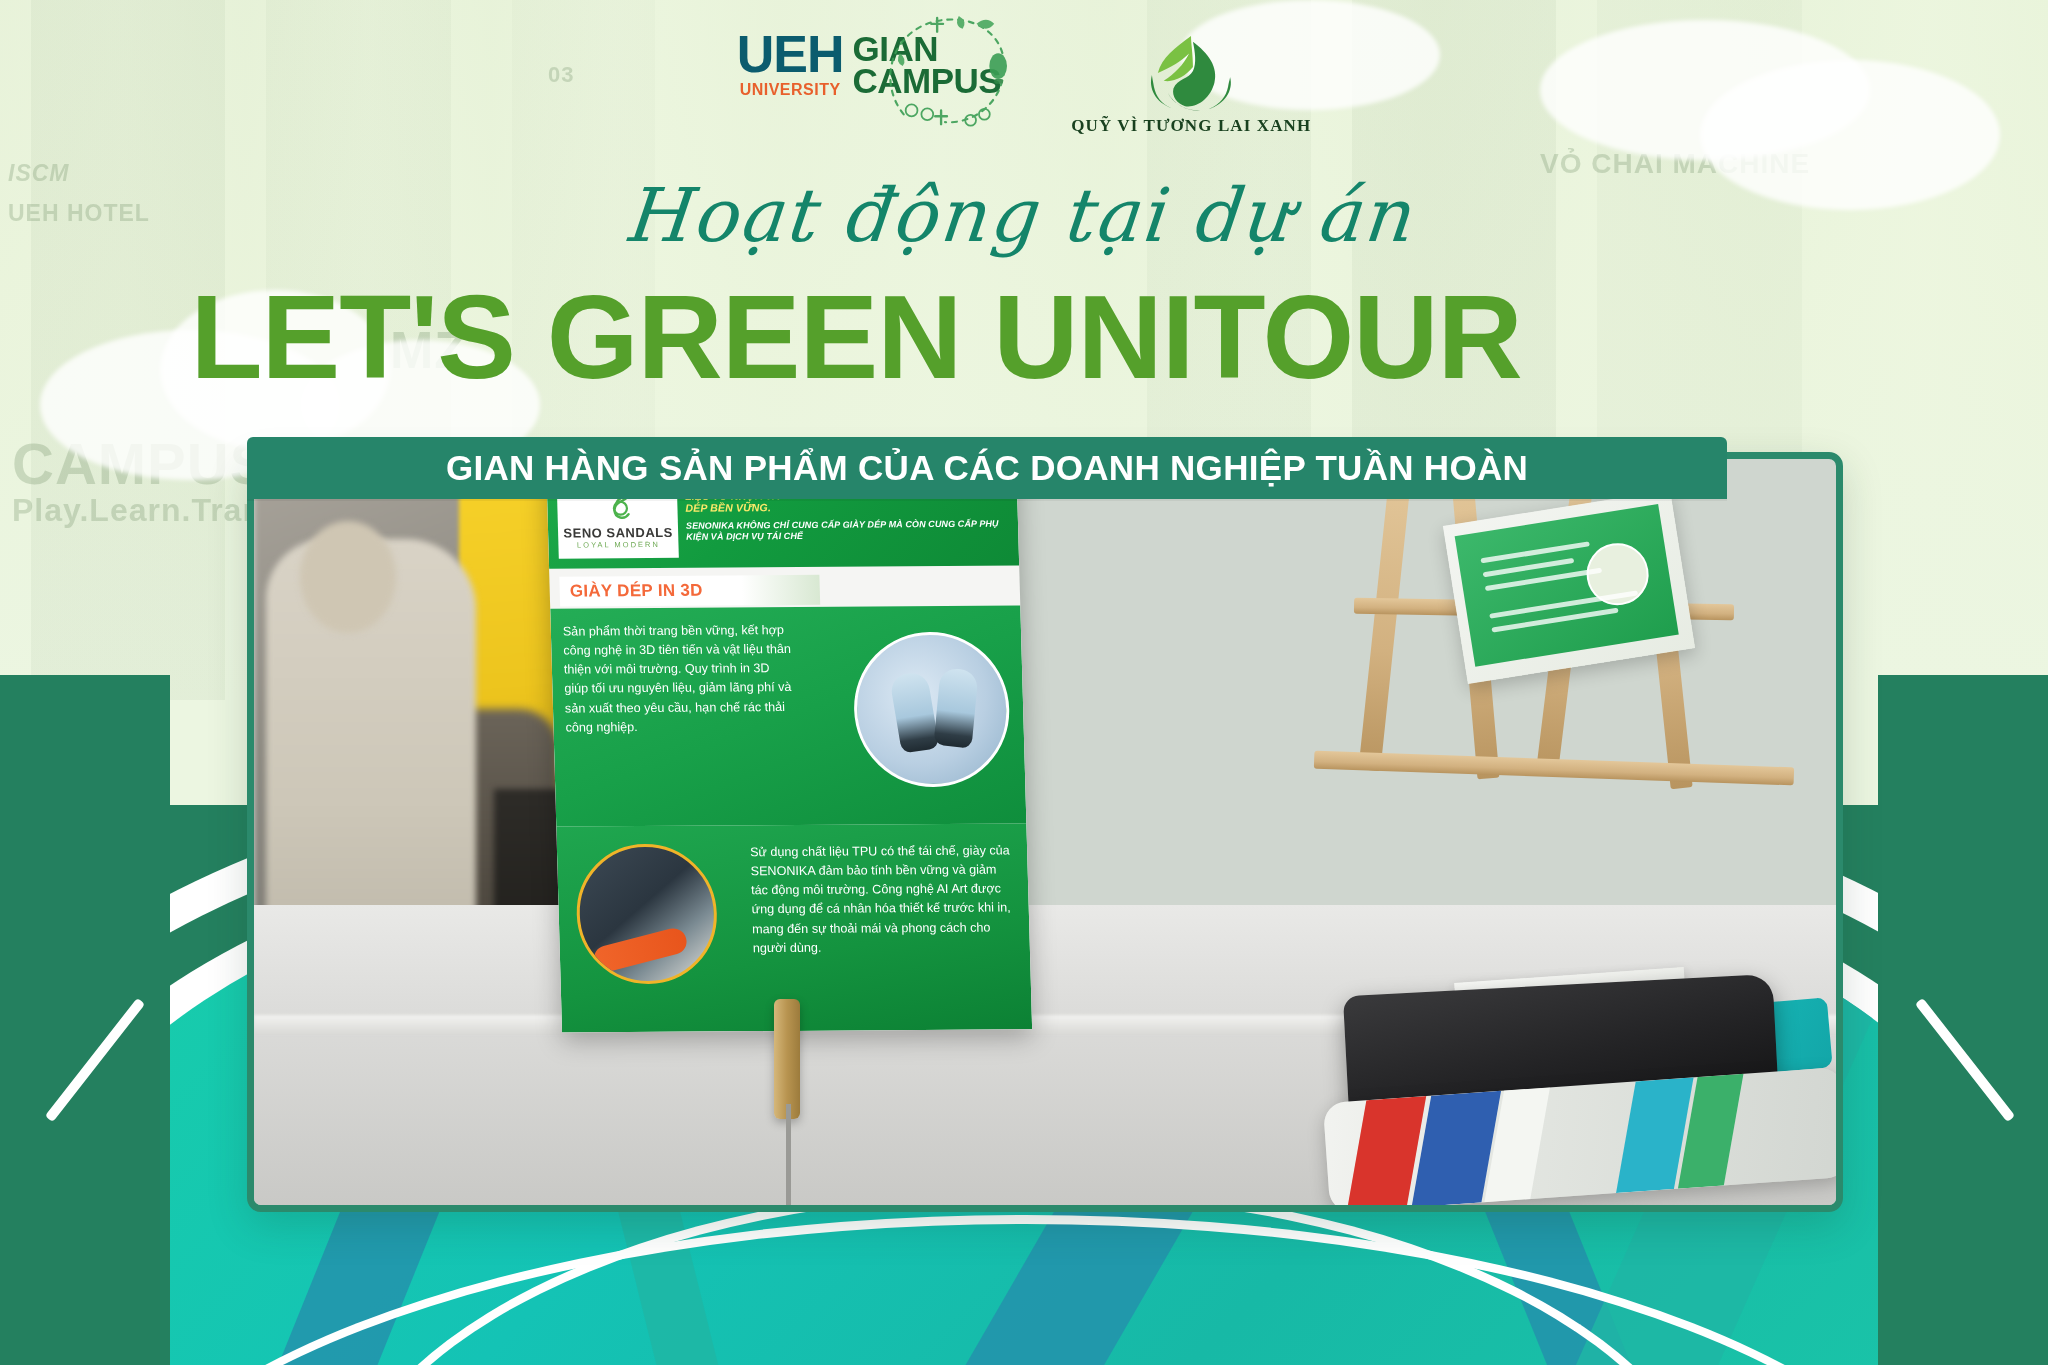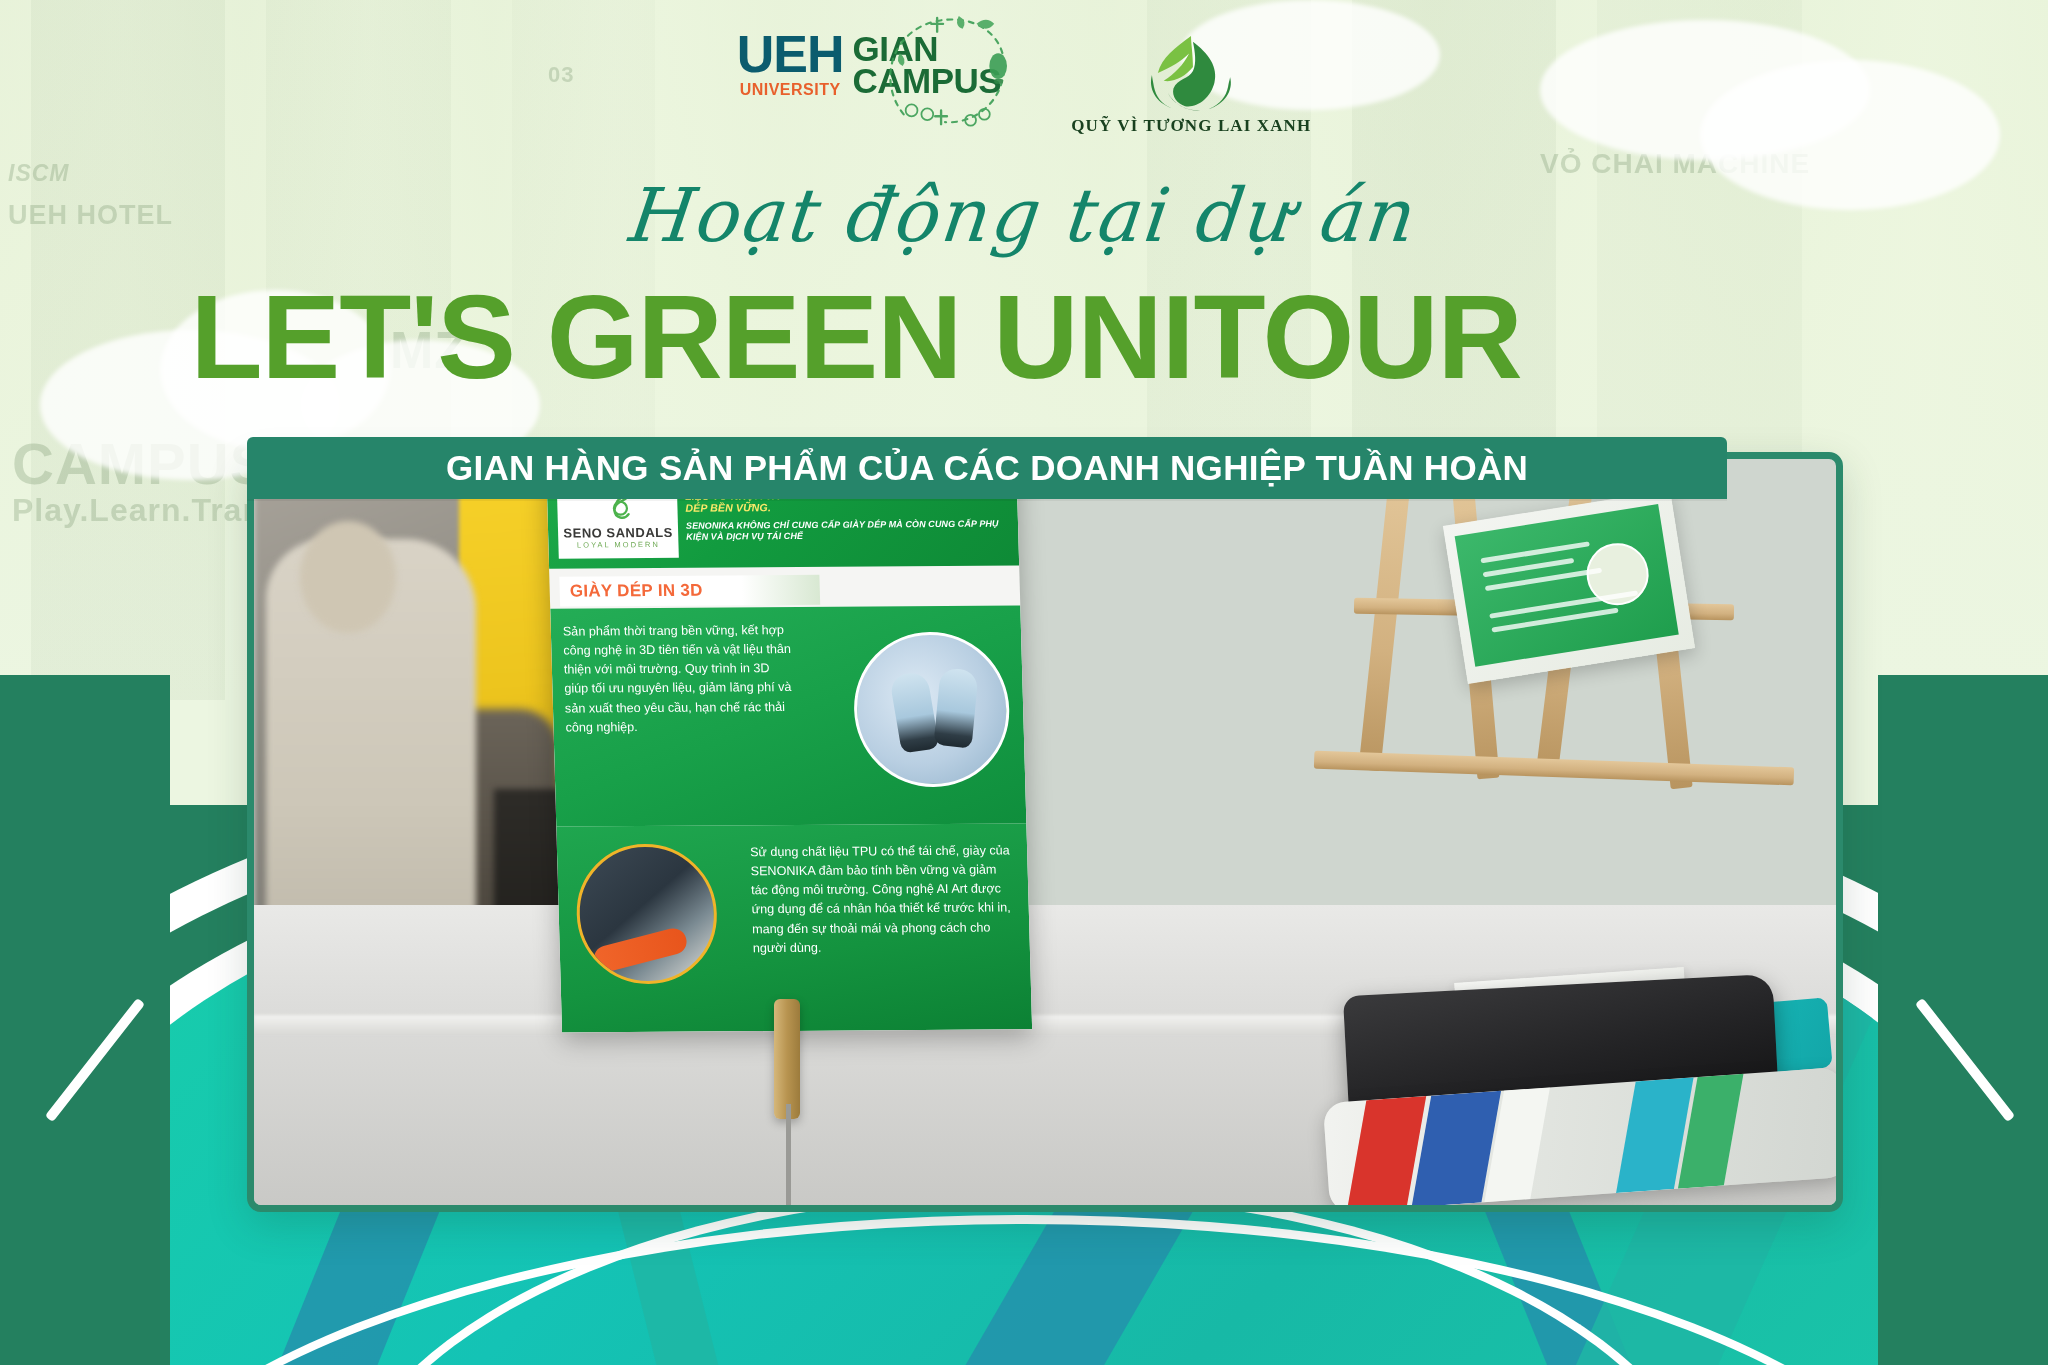--- a/index.html
+++ b/index.html
@@ -39,21 +39,21 @@
         rgba(150,175,140,.16) 56% 64%, transparent 64% 66%,
         rgba(150,175,140,.20) 66% 76%, transparent 76% 78%,
         rgba(150,175,140,.13) 78% 88%, transparent 88% 100%);
     opacity:.55;
   }
   .bg-photo .bgtext {
     position:absolute; color:rgba(120,150,110,.30);
     font-weight:bold; letter-spacing:1px; white-space:nowrap;
   }
   .bgt1 { left:8px;  top:160px; font-size:23px;font-style:italic; }
-  .bgt2 { left:8px;  top:200px; font-size:27px; }
+  .bgt2 { left:8px;  top:200px; font-size:23px; }
   .bgt3 { left:12px; top:368px; font-size:58px; color:rgba(110,145,100,.33); }
   .bgt4 { left:12px; top:430px; font-size:58px; color:rgba(110,145,100,.33); }
   .bgt5 { left:12px; top:492px; font-size:32px; color:rgba(110,145,100,.30); }
   .bgt6 { left:548px; top:62px; font-size:22px; color:rgba(150,175,120,.36); }
   .bgt7 { left:1540px; top:148px; font-size:28px; color:rgba(120,155,110,.33); letter-spacing:2px;}
   .bgt8 { left:390px; top:320px; font-size:52px; color:rgba(130,160,120,.25); letter-spacing:4px;}
 
   .bg-cloud {
     position:absolute; border-radius:50%;
     background:rgba(255,255,255,.80);

